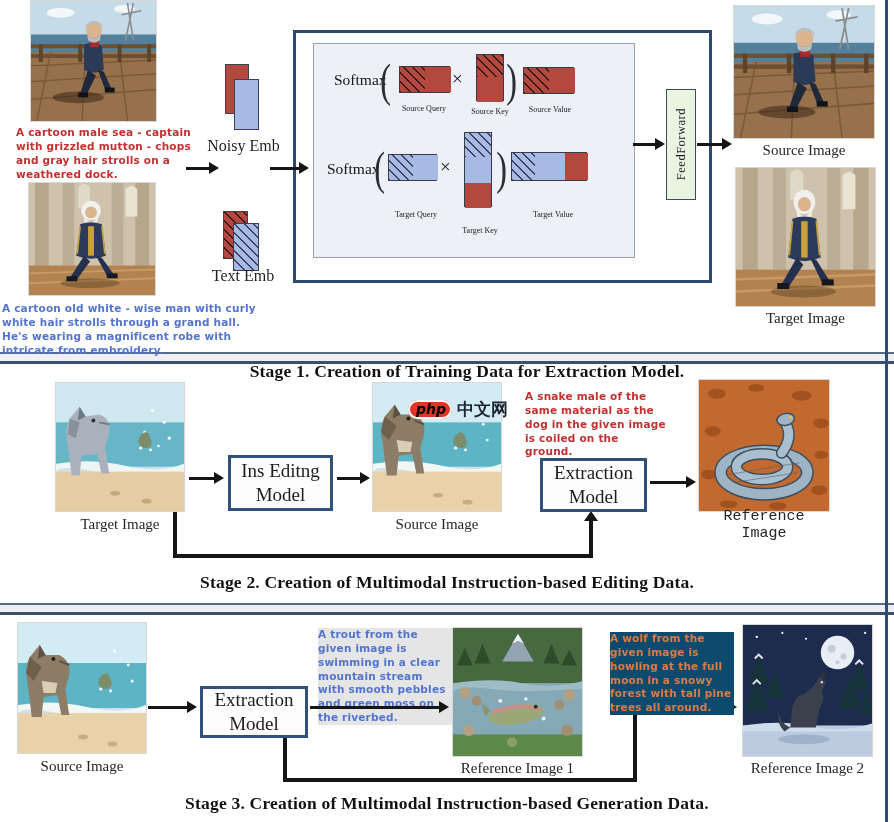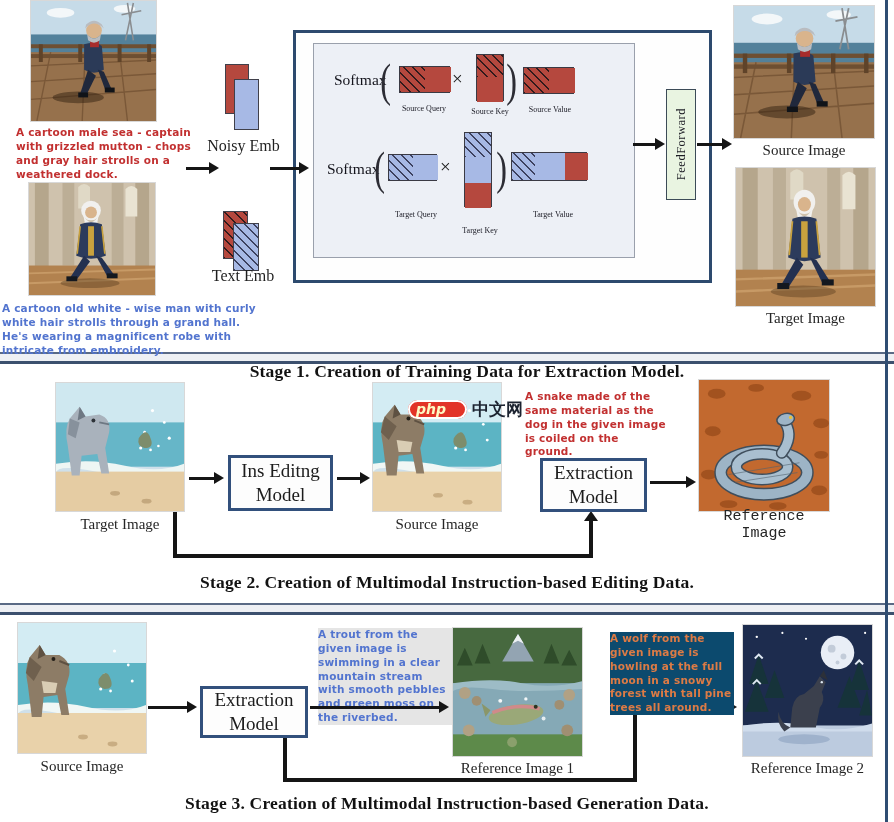--- a/index.html
+++ b/index.html
@@ -67,22 +67,22 @@
   .dit-label { position:absolute; left:0; top:229px; width:100%; text-align:center; font-size:16.5px; color:#101018; }
   .dit-label b { font-family:"DejaVu Sans", sans-serif; font-size:15px; }
 
   .ff-box { position:absolute; left:666px; top:89px; width:30px; height:111px;
     background:#e9f4e1; border:1.5px solid #3c4b57; display:flex; align-items:center; justify-content:center; }
   .ff-box span { writing-mode:vertical-rl; transform:rotate(180deg);
     font-size:12.5px; color:#1c1c24; letter-spacing:.5px; }
 
   
   .wm { position:absolute; display:flex; align-items:center; gap:5px; z-index:30; }
-  .wm-badge { background:#e23327; color:#fef9c3; font-family:"DejaVu Sans", sans-serif;
-    font-style:italic; font-weight:bold; font-size:14px; padding:1px 21px 2px 8px;
+  .wm-badge { background:#e23327; color:#000000; font-family:"DejaVu Sans", sans-serif;
+    font-style:italic; font-weight:bold; font-size:14px; padding:1px 6px 2px 8px;
     border-radius:11px; box-shadow:0 0 0 2px #fff inset; }
   .wm-cn { font-family:"DejaVu Sans", sans-serif; font-weight:bold; font-size:17px; color:#1c2330; }
 </style>
 </head>
 <body>
 
 <div class="figure">
 
   <section class="stage stage1">
 
@@ -334,21 +334,21 @@
         <path d="M42 38 L52 42" stroke="#5e5142" stroke-width="2"></path>
       </svg>
     </div>
     <div class="img-label" style="left:372px; top:152px; width:130px;">Source Image</div>
 
     <div class="wm" style="left:408px; top:34px;">
       <span class="wm-badge">php</span>
       <span class="wm-cn">中文网</span>
     </div>
 
-    <div class="prompt p-red" style="left:525px; top:26px; width:142px;">A snake made of the same material as the dog in the given image is coiled on the ground.</div>
+    <div class="prompt p-red" style="left:525px; top:26px; width:142px;">A snake male of the same material as the dog in the given image is coiled on the ground.</div>
 
     <div class="model-box" style="left:540px; top:94px; width:107px; height:54px;">
       <div>Extraction</div>
       <div>Model</div>
     </div>
 
     <div class="harrow" style="left:650px; top:117px; width:37px;"></div>
 
     <div class="img-frame" style="left:698px; top:15px; width:132px; height:133px;">
       <svg viewBox="0 0 132 133" preserveAspectRatio="none">

